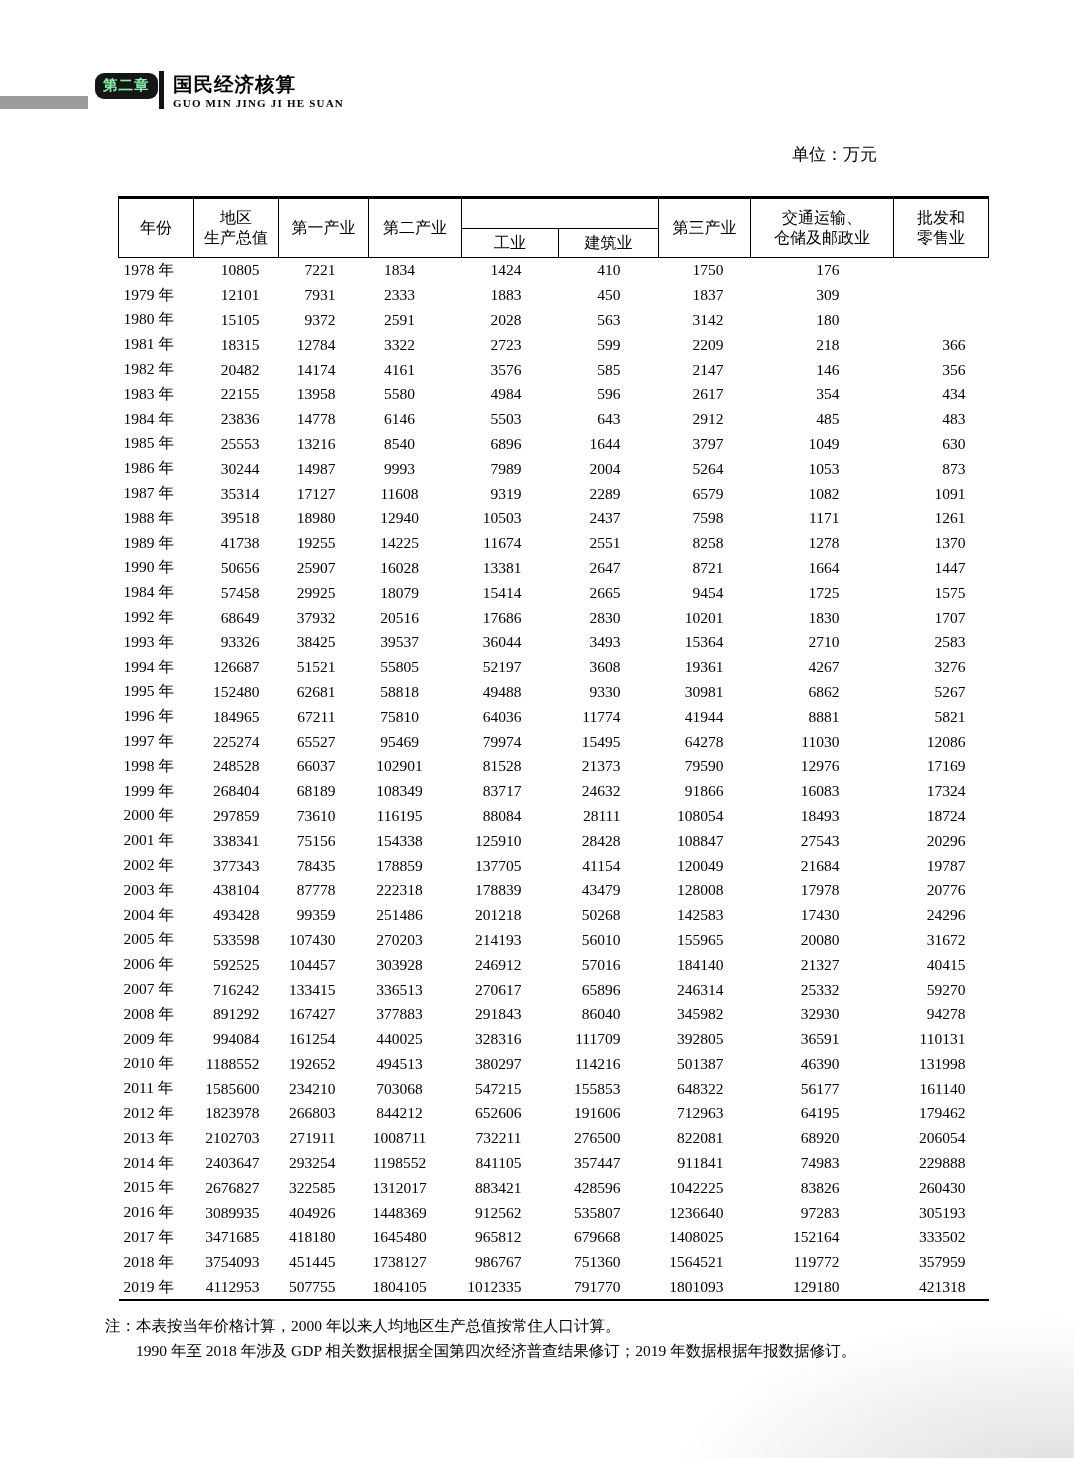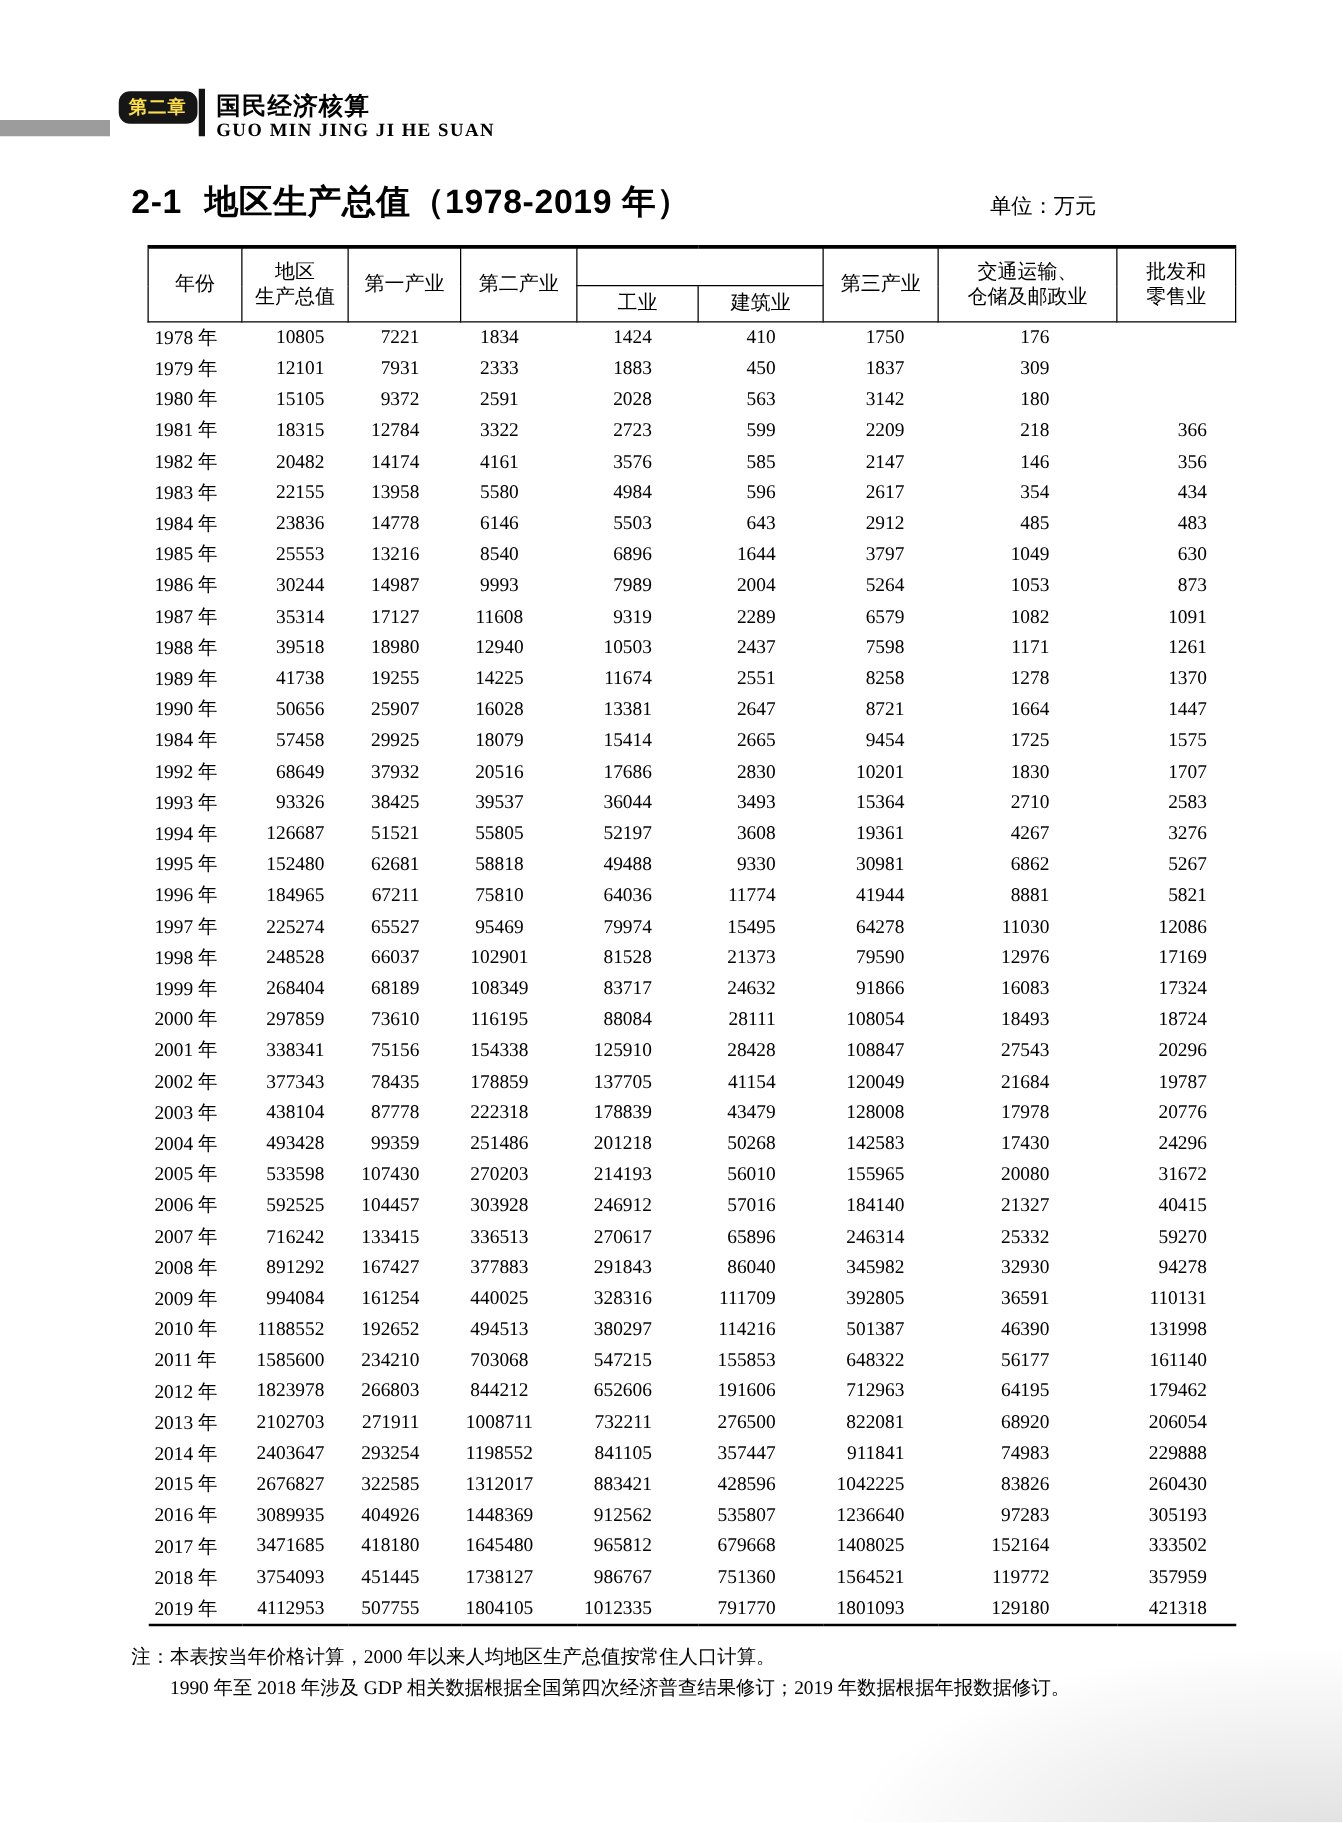--- a/index.html
+++ b/index.html
@@ -8,34 +8,34 @@
     width:1074px;height:1458px;
     background:#ffffff;
     font-family:"Liberation Serif","DejaVu Serif",serif;
     color:#000;
     overflow:hidden;
   }
   
   .gray-strip{position:absolute;left:0;top:96px;width:88px;height:13px;background:#9c9c9c;}
   .chapter-badge{
     position:absolute;left:95px;top:73px;
-    background:#161616;color:#fde047;
+    background:#161616;color:#86efac;
     border-radius:9px;padding:3px 8px 4px 8px;
     font-size:14.5px;font-weight:bold;letter-spacing:1px;
     font-family:"Liberation Serif","DejaVu Serif",serif;
   }
   .chapter-divider{position:absolute;left:159px;top:71px;width:5px;height:38px;background:#141414;}
   .chapter-title{
     position:absolute;left:173px;top:71px;
     font-family:"Liberation Sans","DejaVu Sans",sans-serif;
     font-weight:bold;font-size:19.5px;letter-spacing:1px;
   }
   .chapter-pinyin{
     position:absolute;left:173px;top:97px;
-    font-size:15px;font-weight:bold;letter-spacing:1.2px;
+    font-size:11px;font-weight:bold;letter-spacing:1.2px;
   }
   
   .title-row{
     position:absolute;left:105px;top:143px;width:870px;
     display:flex;align-items:baseline;
   }
   .table-title{
     margin:0;font-family:"Liberation Sans","DejaVu Sans",sans-serif;
     font-weight:bold;font-size:27px;letter-spacing:0.5px;
   }
@@ -87,21 +87,20 @@
 
 <div class="page">
 
   <div class="gray-strip"></div>
   <span class="chapter-badge">第二章</span>
   <div class="chapter-divider"></div>
   <div class="chapter-title">国民经济核算</div>
   <div class="chapter-pinyin">GUO MIN JING JI HE SUAN</div>
 
   <div class="title-row">
-    <h1 class="table-title"><span class="title-no">2-1</span><span>地区生产总值（1978-2019 年）</span></h1>
     <span class="unit-label">单位：万元</span>
   </div>
 
   <table class="gdp">
     <colgroup>
       <col style="width:75px">
         <col style="width:85px">
         <col style="width:90px">
       <col style="width:93px">
         <col style="width:97px">

